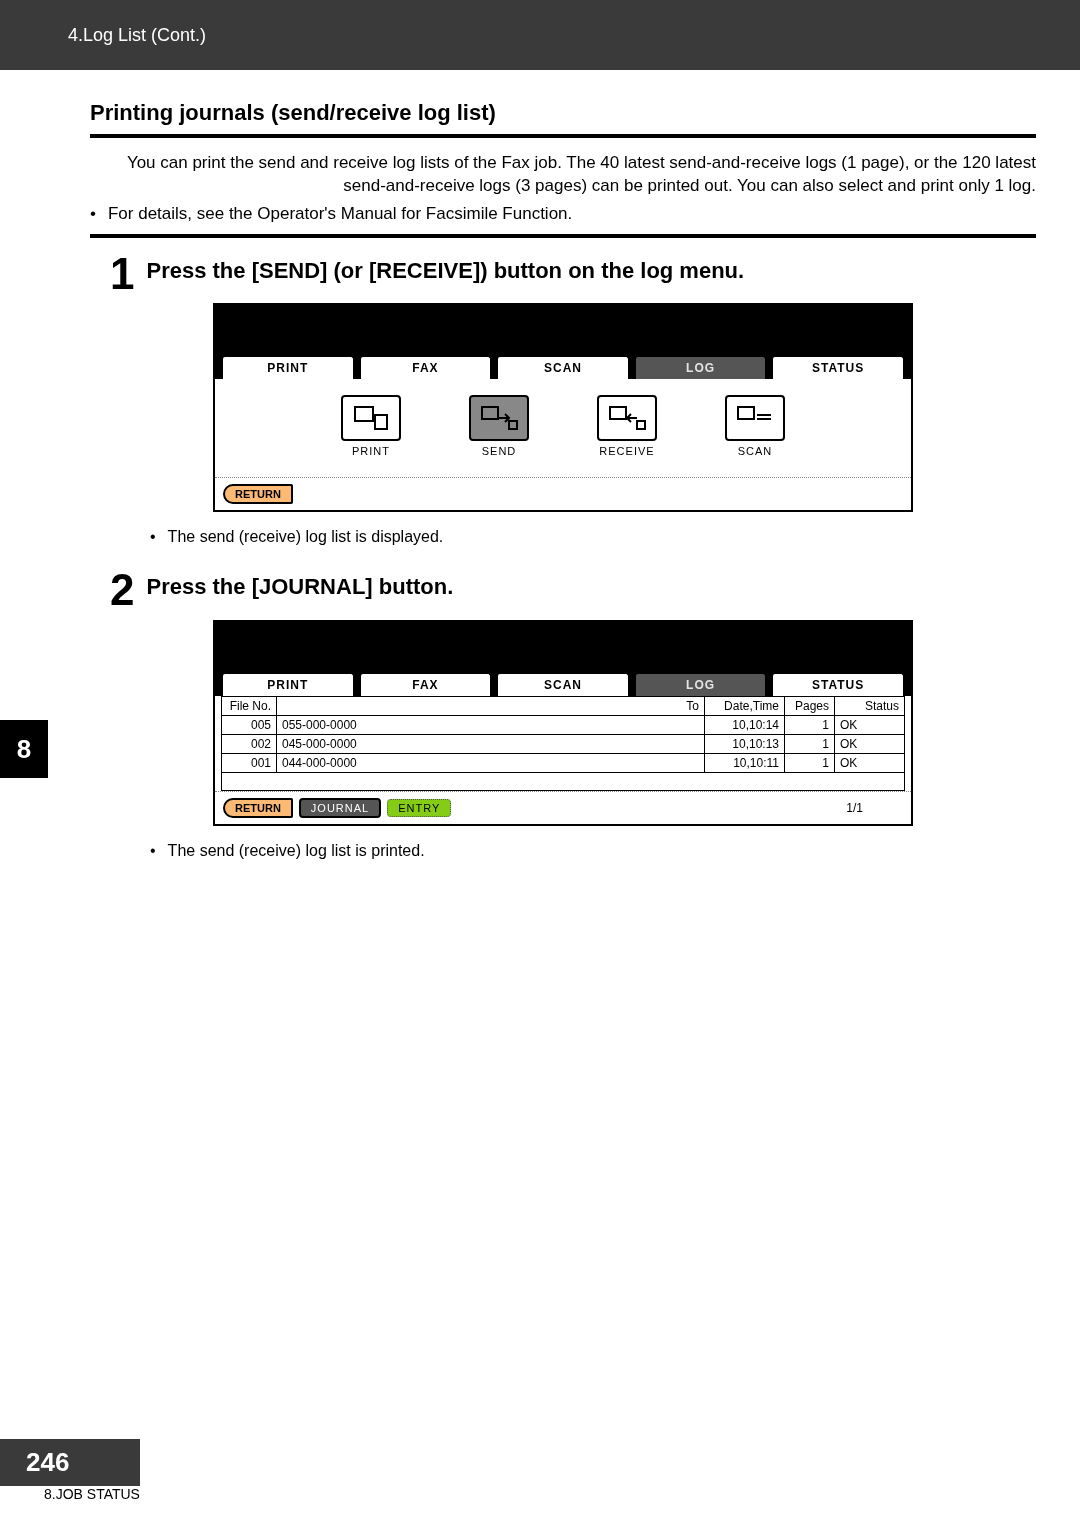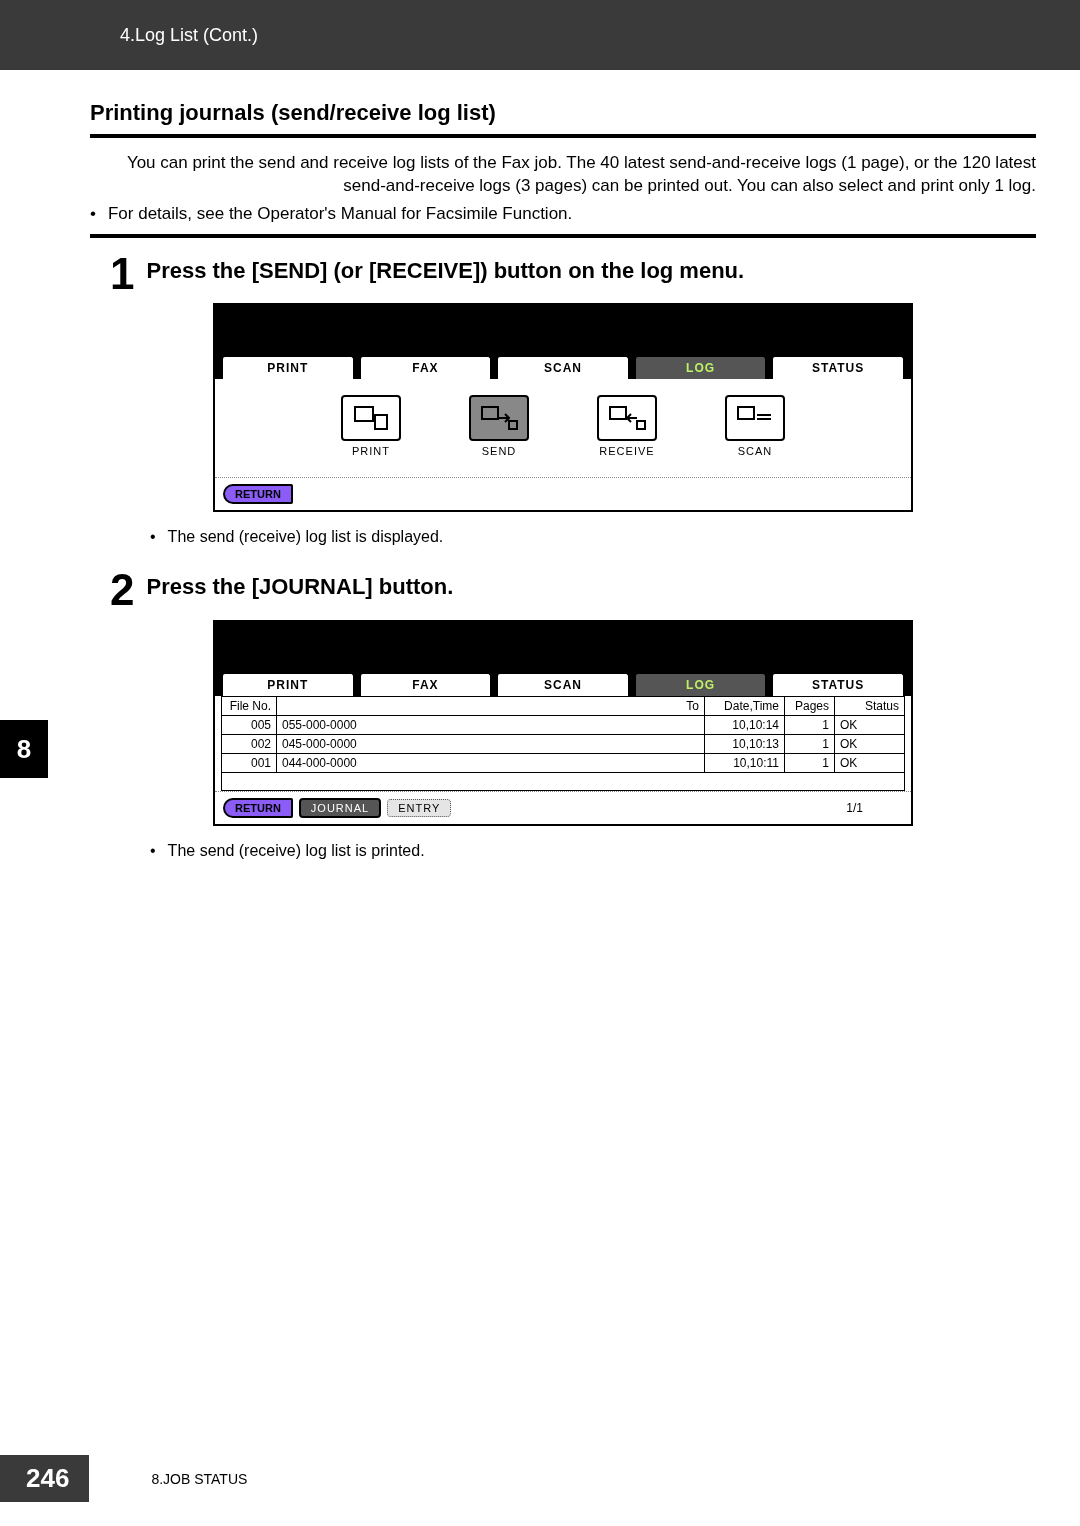--- a/index.html
+++ b/index.html
@@ -9,21 +9,21 @@
     width: 1080px;
     height: 1526px;
     position: relative;
     color: #000;
   }
   .top-bar {
     background: #3a3a3a;
     height: 70px;
     display: flex;
     align-items: center;
-    padding-left: 120px;
+    padding-left: 68px;
     color: #fff;
     font-size: 18px;
   }
   .content {
     padding: 30px 44px 0 90px;
   }
   .section-title {
     font-size: 22px;
     font-weight: bold;
     margin-bottom: 8px;
@@ -96,21 +96,21 @@
     border-bottom: none;
     text-align: center;
     font-size: 12px;
     font-weight: bold;
     letter-spacing: 1px;
     padding: 4px 0;
     border-radius: 4px 4px 0 0;
   }
   .tab.active {
     background: #555;
-    color: #bef264;
+    color: #e5e5e5;
   }
   .icon-row {
     display: flex;
     justify-content: center;
     gap: 28px;
     padding: 16px 10px 20px 10px;
     background: #fff;
   }
   .icon-btn {
     width: 100px;
@@ -140,21 +140,21 @@
     border-top: 1px dotted #888;
     padding: 6px 8px;
     background: #fff;
   }
   .return-btn {
     border: 2px solid #000;
     border-radius: 12px 2px 2px 12px;
     padding: 2px 10px;
     font-size: 11px;
     font-weight: bold;
-    background: #8b5cf6;
+    background: #fdba74;
     display: inline-block;
   }
   .note {
     font-size: 16px;
     padding-left: 60px;
     margin-bottom: 24px;
   }
   .note::before {
     content: "•";
     margin-right: 12px;
@@ -198,21 +198,21 @@
     display: flex;
     align-items: center;
     gap: 6px;
   }
   .pill-btn {
     border: 1px dotted #555;
     border-radius: 4px;
     padding: 2px 10px;
     font-size: 11px;
     letter-spacing: 1px;
-    background: #e5e5e5;
+    background: #84cc16;
   }
   .pill-btn.solid {
     border: 2px solid #000;
     background: #555;
     color: #fff;
     border-style: solid;
   }
   .page-indicator { margin-left: auto; margin-right: 40px; font-size: 12px; }
   
   .side-tab {
@@ -228,22 +228,22 @@
     display: flex;
     align-items: center;
     justify-content: center;
   }
   
   .page-footer {
     position: absolute;
     bottom: 24px;
     left: 0;
     display: flex;
-    align-items: center;
-    gap: 18px;
+    gap: 0;
+    flex-direction: column;
   }
   .page-number-box {
     background: #3a3a3a;
     color: #fff;
     font-size: 26px;
     font-weight: bold;
     padding: 8px 20px 8px 26px;
   }
   .footer-label {
     font-size: 14px;

